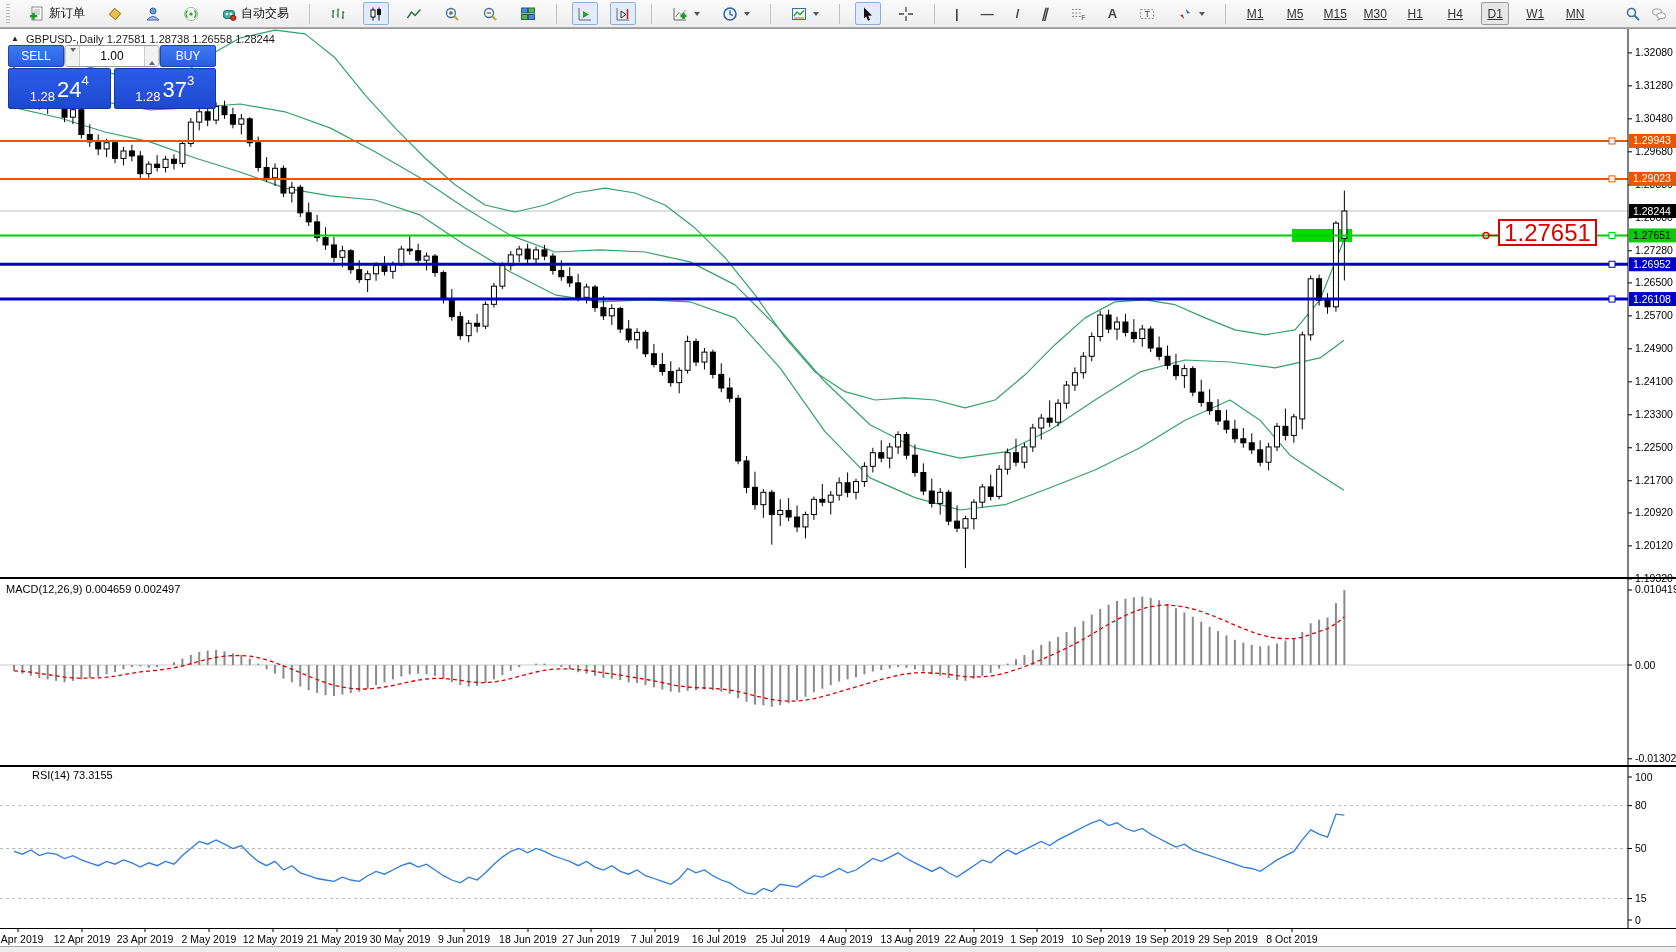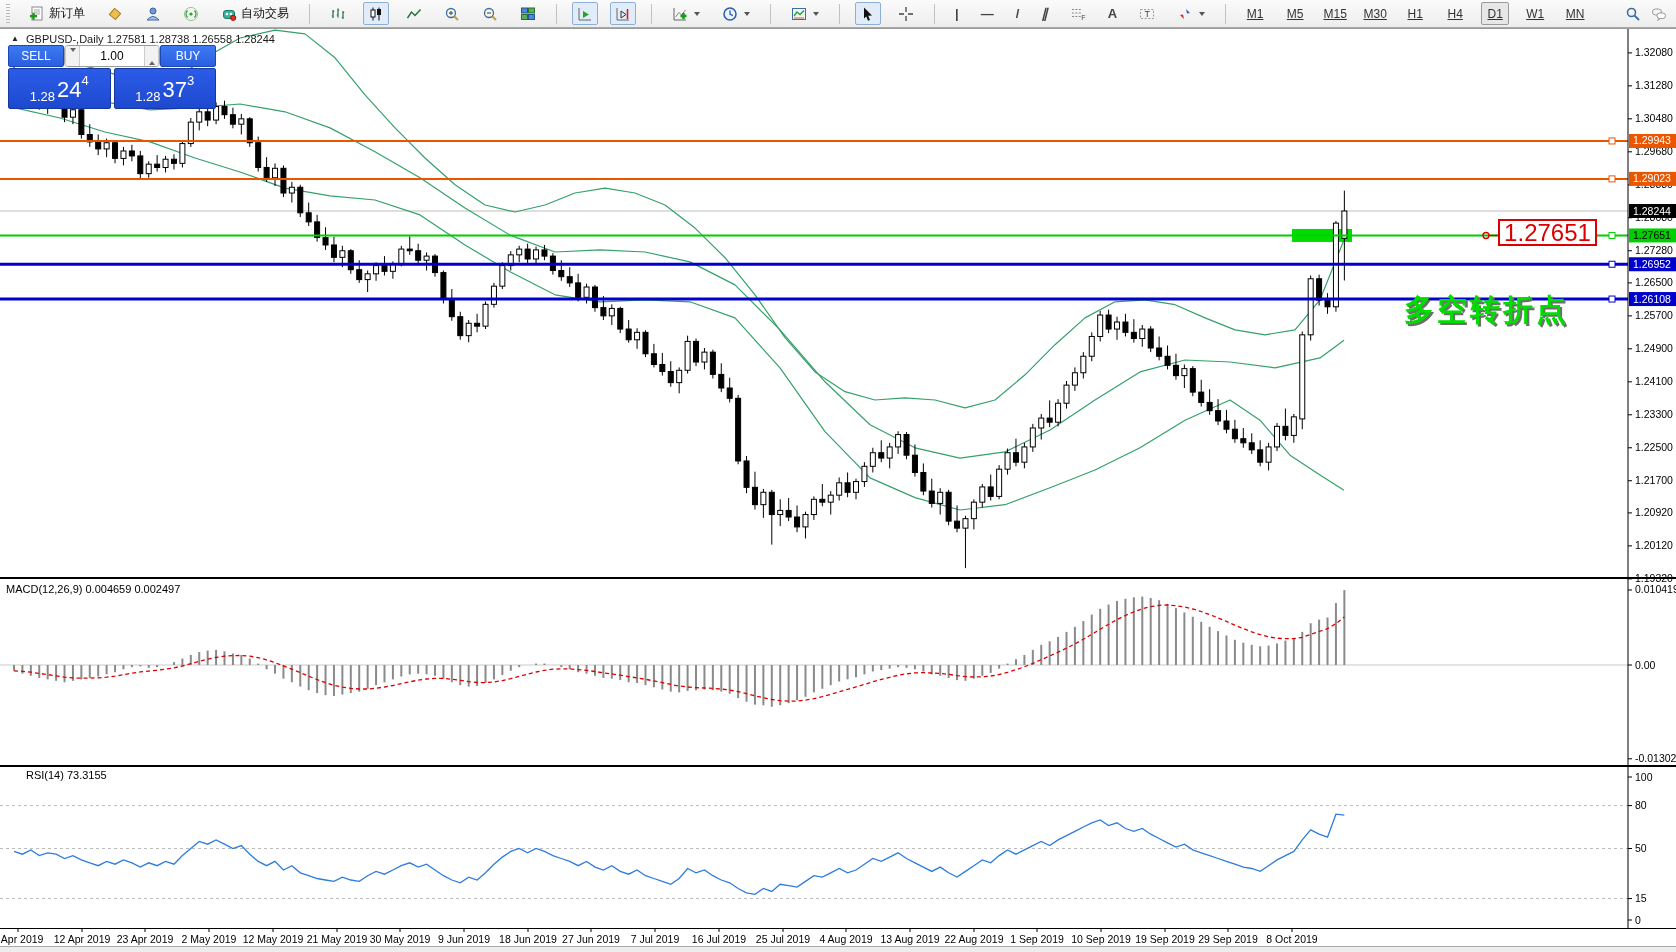--- a/index.html
+++ b/index.html
@@ -904,17 +904,16 @@
       </div>
       <div class="quote">
         <span class="q-small">1.28</span>
           <span class="q-big">37</span>
           <span class="q-sup">3</span>
       </div>
     </div>
   </div>
 
   <div class="redbox">1.27651</div>
-  <div class="pivot">多空转折点</div>
 
   <div class="ind-label" style="left:6px;top:583px;">MACD(12,26,9) 0.004659 0.002497</div>
-  <div class="ind-label" style="left:6px;top:769px;padding-left:20px;">RSI(14) 73.3155</div>
+  <div class="ind-label" style="left:12px;top:769px;padding-left:20px;">RSI(14) 73.3155</div>
 </div>
 
 </body></html>

